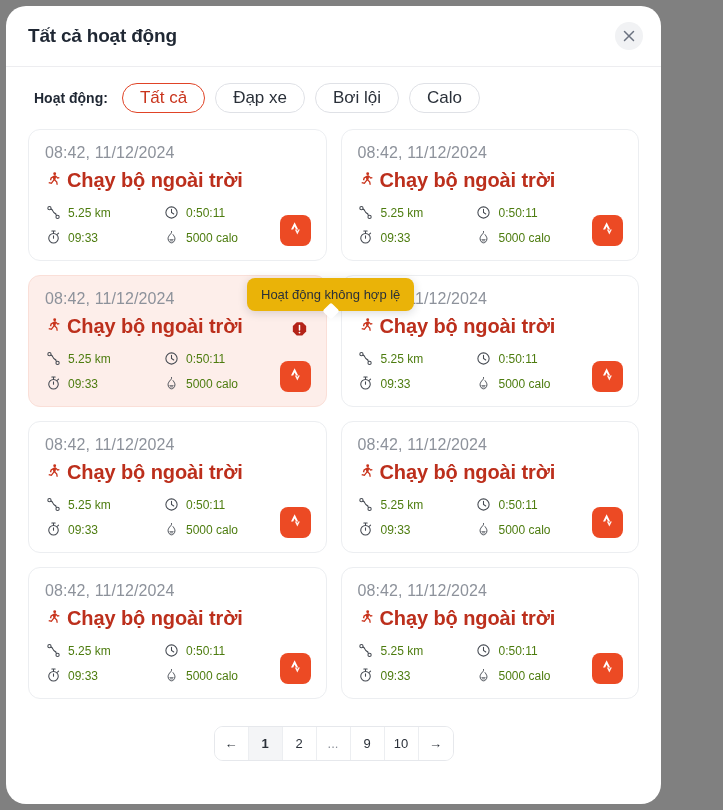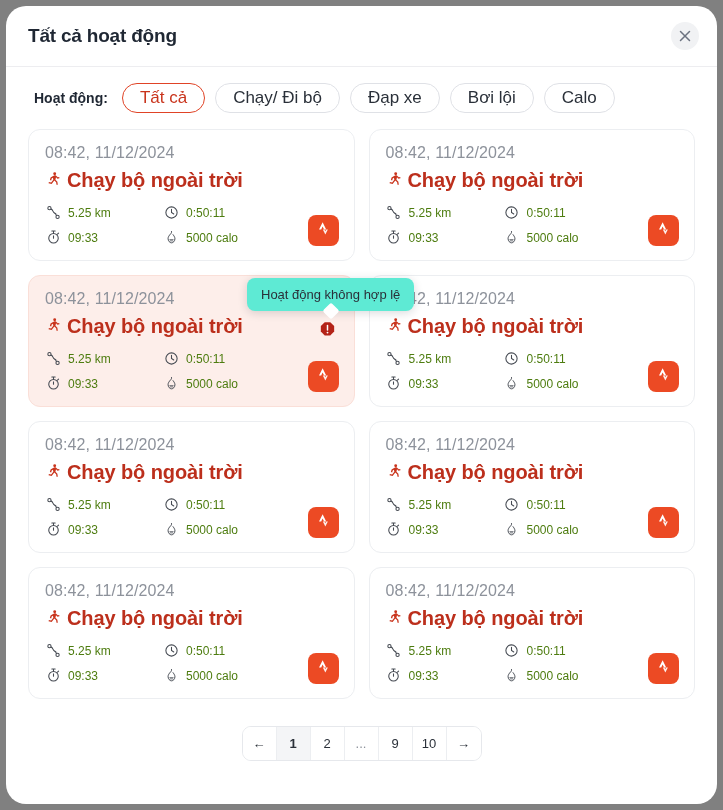--- a/index.html
+++ b/index.html
@@ -14,21 +14,21 @@
     background: #808080;
     font-family: "Liberation Sans", sans-serif;
     -webkit-font-smoothing: antialiased;
   }
 
   
   .modal {
     position: absolute;
     left: 6px;
     top: 6px;
-    width: 711px;
+    width: 655px;
     height: 798px;
     background: #ffffff;
     border-radius: 20px;
     overflow: hidden;
   }
 
   
   .modal-header {
     position: relative;
     height: 61px;
@@ -179,21 +179,21 @@
     width: 17px;
     height: 17px;
     cursor: pointer;
   }
 
   
   .tooltip {
     position: absolute;
     left: 241px;
     top: 272px;
-    background: #5eead4;
+    background: #eab308;
     border-radius: 8px;
     padding: 9px 14px;
     font-size: 13px;
     color: #2a3039;
     box-shadow: 0 2px 10px rgba(20,25,35,0.16);
     white-space: nowrap;
     z-index: 20;
   }
   .tooltip::after {
     content: "";
@@ -251,21 +251,20 @@
         <svg width="12" height="12" viewBox="0 0 12 12" fill="none">
           <path d="M1.5 1.5 L10.5 10.5 M10.5 1.5 L1.5 10.5" stroke="#6b7280" stroke-width="1.5" stroke-linecap="round"></path>
         </svg>
       </span>
     </button>
   </div>
 
   <div class="filter-row">
     <div class="filter-label">Hoạt động:</div>
     <button class="chip active">Tất cả</button>
-    <button class="chip">Chạy/ Đi bộ</button>
     <button class="chip">Đạp xe</button>
     <button class="chip">Bơi lội</button>
     <button class="chip">Calo</button>
   </div>
 
   <div class="grid" id="activity-grid">
       <div class="card">
         <div class="card-date">08:42, 11/12/2024</div>
         <div class="card-activity">
           <span><svg width="15" height="16" viewBox="0 0 24 24" fill="#c9341c">

